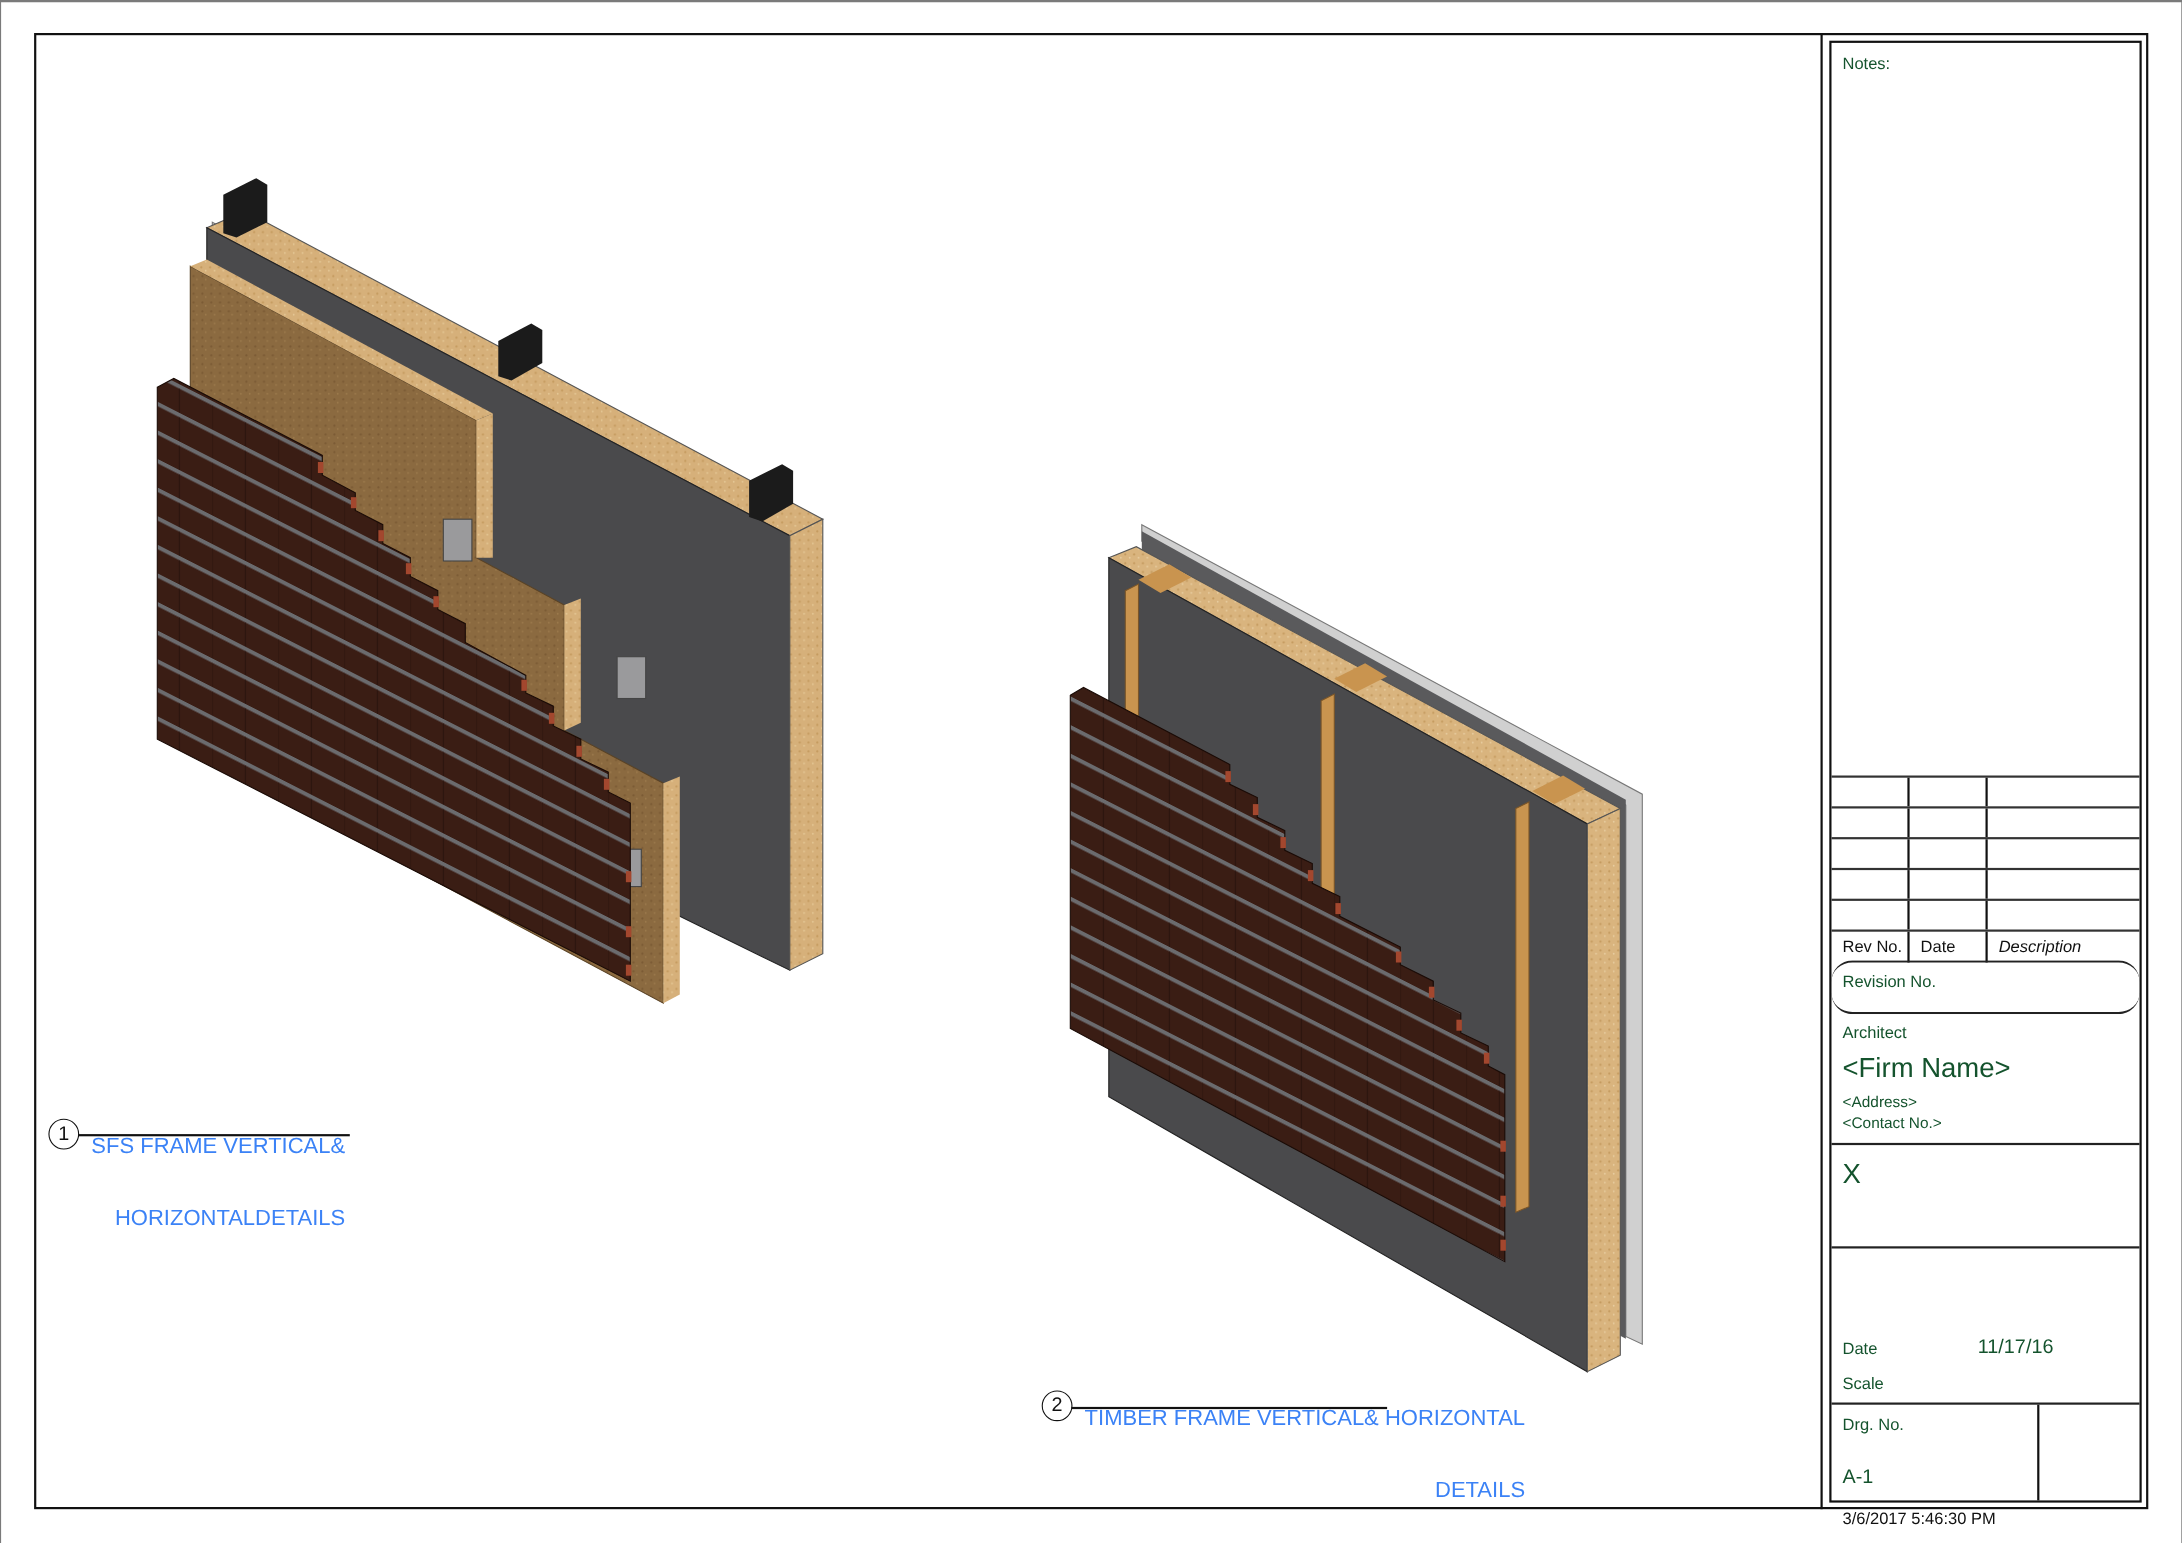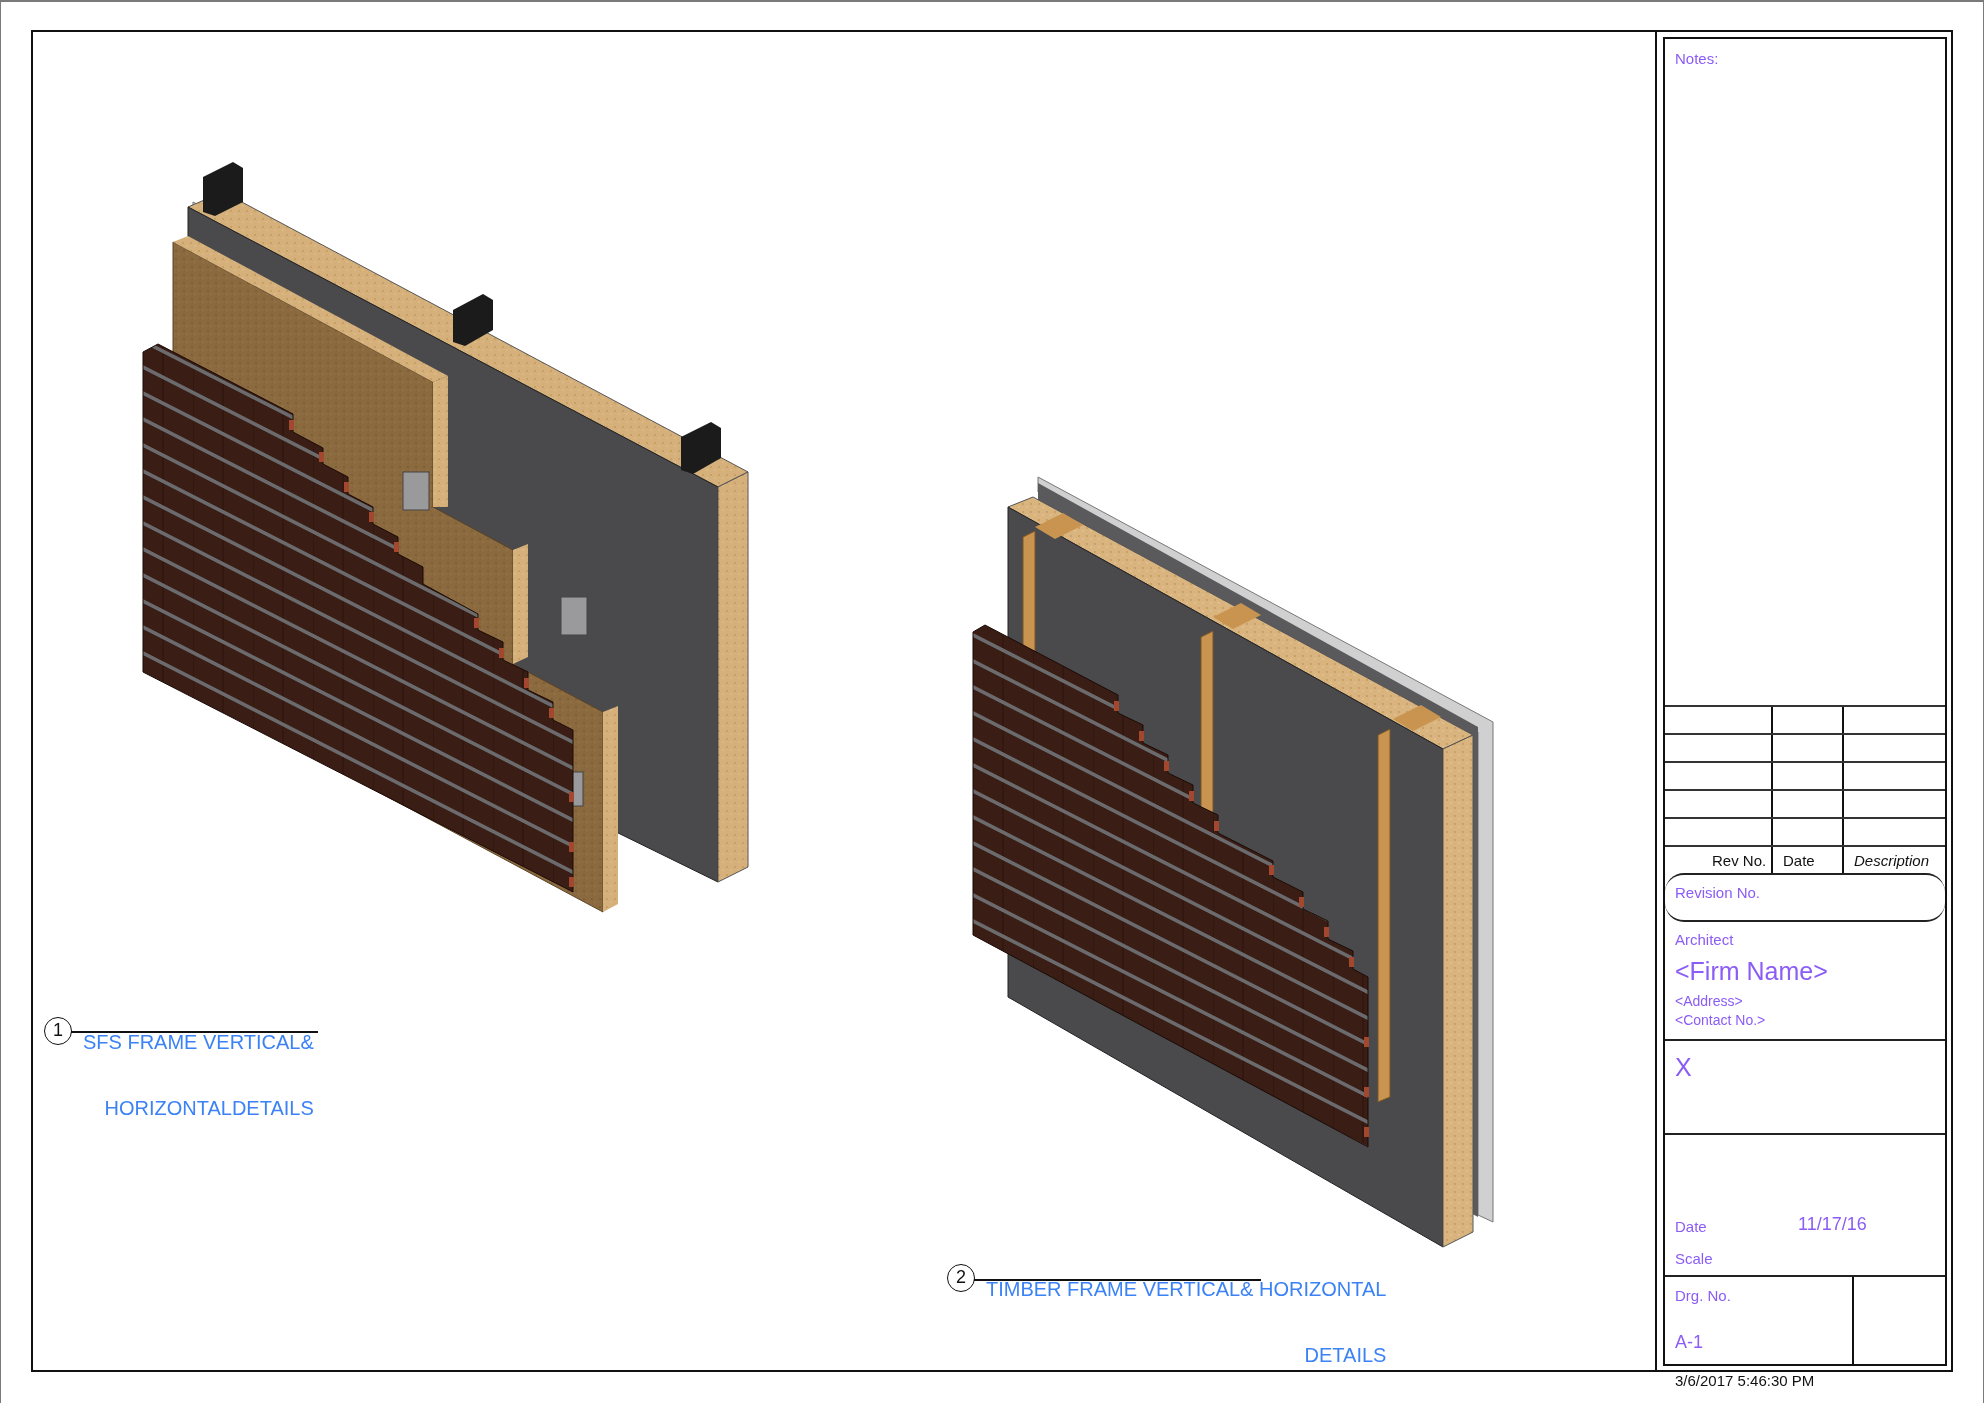--- a/index.html
+++ b/index.html
@@ -6,23 +6,23 @@
   body { width: 1984px; height: 1403px; position: relative; overflow: hidden;
          font-family: "Liberation Sans", sans-serif; color: #111; }
   .page-edge { position: absolute; left: 0; top: 0; width: 1982px; height: 1401px;
                border: 1px solid #7a7a7a; border-top-width: 2px; border-bottom-width: 2px; }
   .frame { position: absolute; left: 31px; top: 30px; width: 1922px; height: 1342px;
            border: 2px solid #111; box-sizing: border-box; }
   .tb-divider { position: absolute; left: 1655px; top: 30px; width: 2px; height: 1342px; background: #111; }
   .tb { position: absolute; left: 1663px; top: 37px; width: 284px; height: 1329px;
         border: 2px solid #111; box-sizing: border-box; }
   .tb-sec { position: absolute; left: 0; width: 280px; border-bottom: 2px solid #222; box-sizing: border-box; }
-  .lbl { position: absolute; font-size: 15px; color: #8b5cf6; white-space: nowrap; }
+  .lbl { position: absolute; font-size: 15px; color: #14532d; white-space: nowrap; }
   .rev-grid { position: absolute; left: 0; top: 666px; width: 280px; }
-  .rev-row { position: relative; height: 28px; border-top: 2px solid #333; box-sizing: border-box; display: flex; padding-left: 37px; }
+  .rev-row { position: relative; height: 28px; border-top: 2px solid #333; box-sizing: border-box; display: flex; }
   .rev-cell { height: 100%; box-sizing: border-box; border-right: 2px solid #111; font-size: 15px;
               padding-left: 10px; line-height: 26px; overflow: hidden; white-space: nowrap; }
   .rev-cell:last-child { border-right: none; }
   .c1 { width: 71px; } .c2 { width: 71px; } .c3 { flex: 1; }
   .draw-area { position: absolute; left: 33px; top: 32px; width: 1622px; height: 1338px; }
   .view-label { position: absolute; font-size: 20px; line-height: 22px; color: #3b82f6; white-space: pre; text-align: right; }
   .bubble { position: absolute; width: 28px; height: 28px; border: 1.5px solid #111; border-radius: 50%;
             box-sizing: border-box; font-size: 18px; text-align: center; line-height: 25px; background: #fff; }
   .uline { position: absolute; height: 1.5px; background: #111; }
   .timestamp { position: absolute; left: 1675px; top: 1372px; font-size: 15px; }

